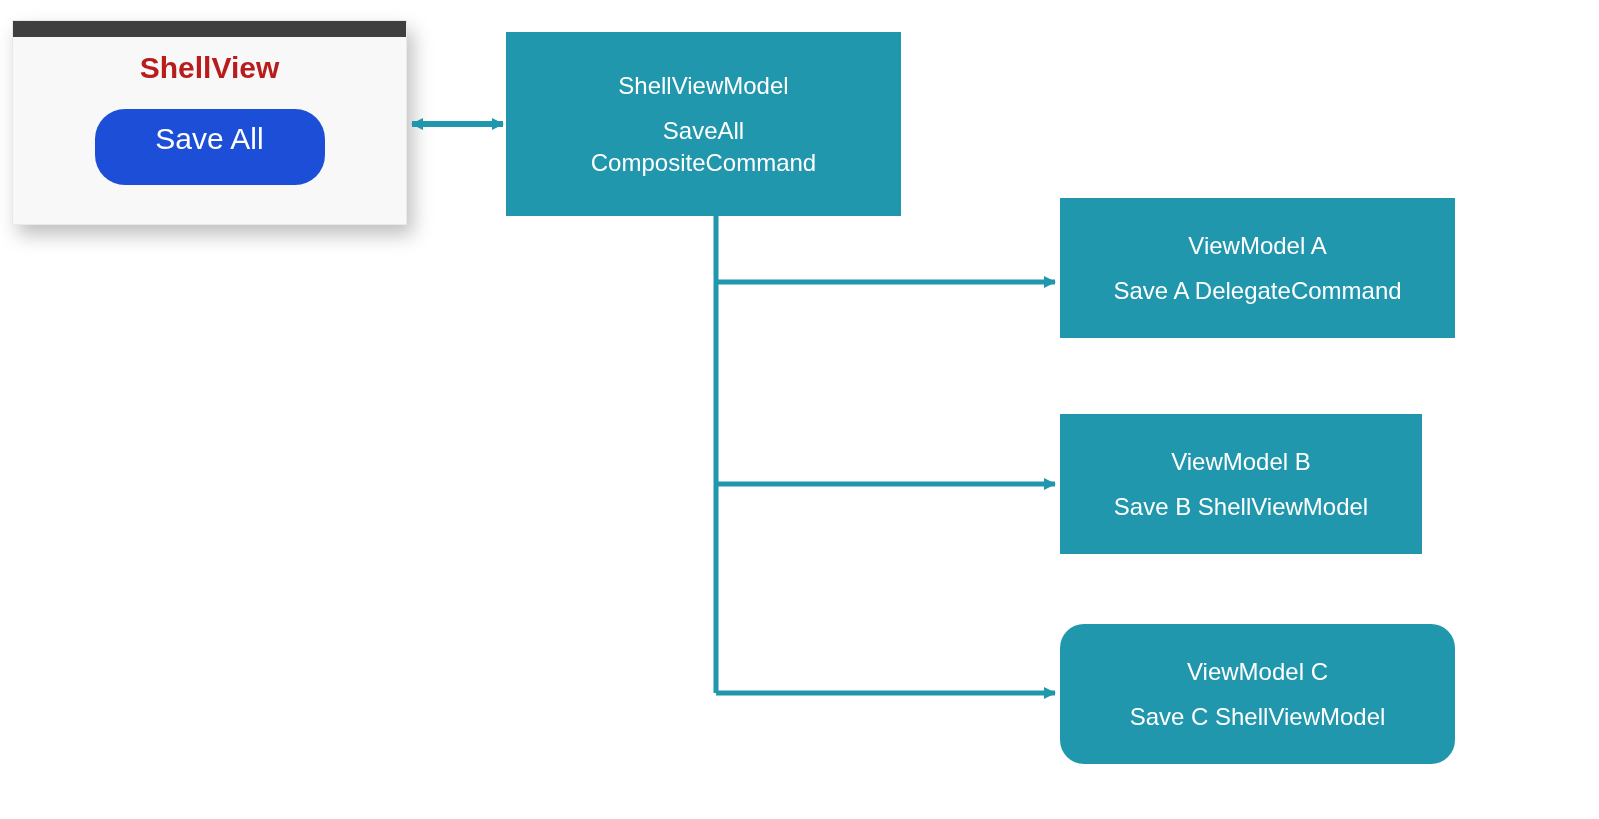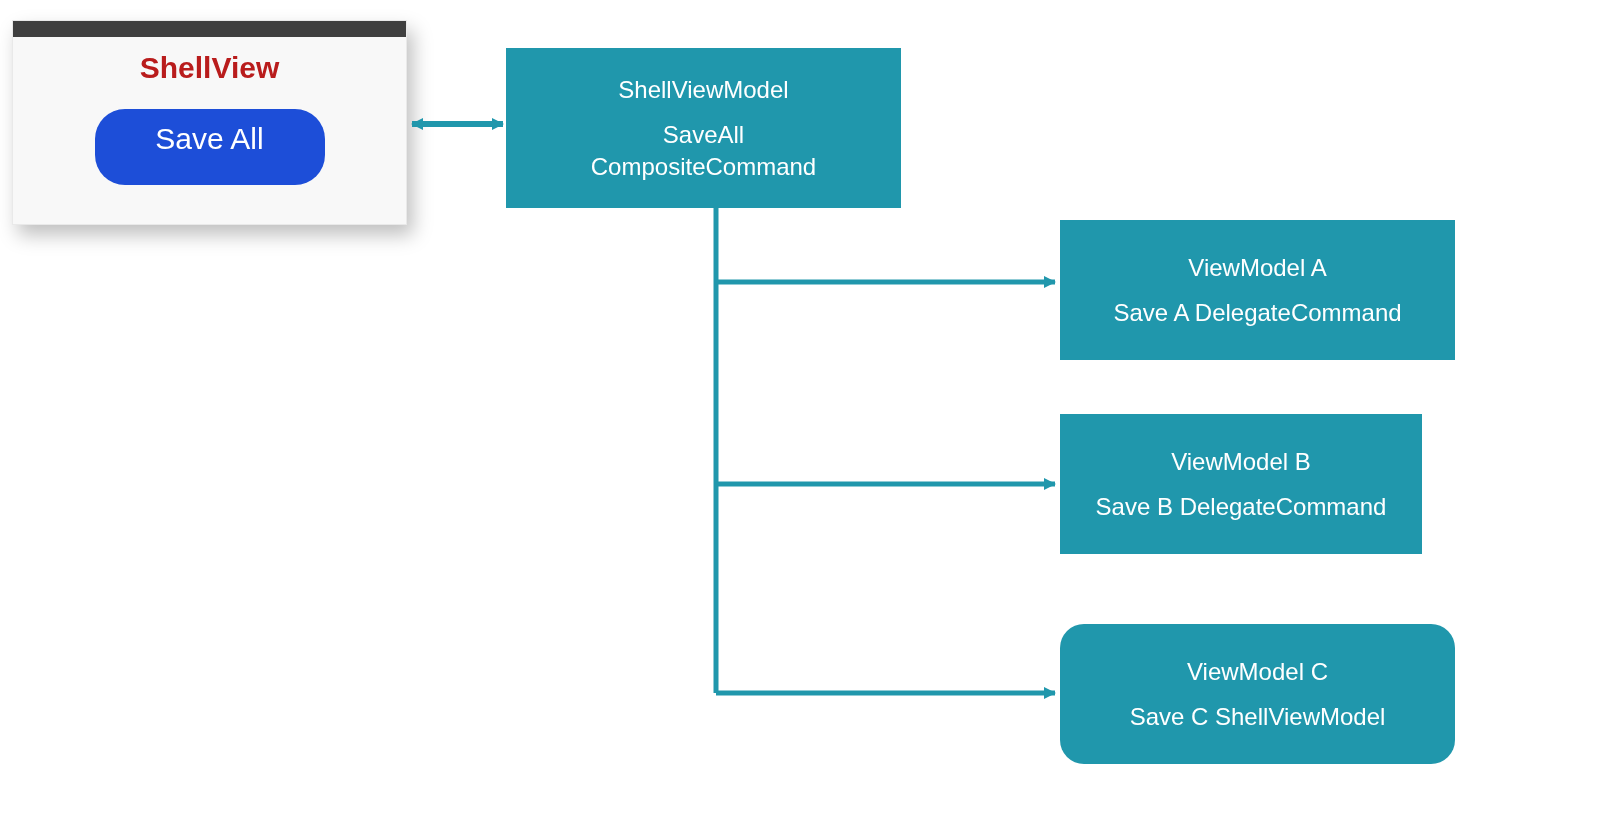--- a/index.html
+++ b/index.html
@@ -83,36 +83,36 @@
 </style>
 </head>
 <body>
 
 <div class="shell-window">
   <div class="shell-titlebar"></div>
   <div class="shell-title">ShellView</div>
   <div class="save-all-btn">Save All</div>
 </div>
 
-<div class="teal-box" style="left:506px; top:48px; width:395px; height:160px;">
+<div class="teal-box" style="left:506px; top:32px; width:395px; height:184px;">
   <div class="top-line">ShellViewModel</div>
   <div class="bottom-line">
     <span>SaveAll</span><br>
     <span>CompositeCommand</span>
   </div>
 </div>
 
-<div class="teal-box" style="left:1060px; top:220px; width:395px; height:140px;">
+<div class="teal-box" style="left:1060px; top:198px; width:395px; height:140px;">
   <div class="top-line">ViewModel A</div>
   <div class="bottom-line">Save A DelegateCommand</div>
 </div>
 
 <div class="teal-box" style="left:1060px; top:414px; width:362px; height:140px;">
   <div class="top-line">ViewModel B</div>
-  <div class="bottom-line">Save B DelegateCommand</div>
+  <div class="bottom-line">Save B ShellViewModel</div>
 </div>
 
 <div class="teal-box" style="left:1060px; top:624px; width:395px; height:140px;border-radius:24px;">
   <div class="top-line">ViewModel C</div>
   <div class="bottom-line">Save C ShellViewModel</div>
 </div>
 
 <svg class="connectors" viewBox="0 0 1599 819">
   <defs>
     <marker id="arrowR" markerWidth="14" markerHeight="14" refX="11" refY="6" orient="auto" markerUnits="userSpaceOnUse">

